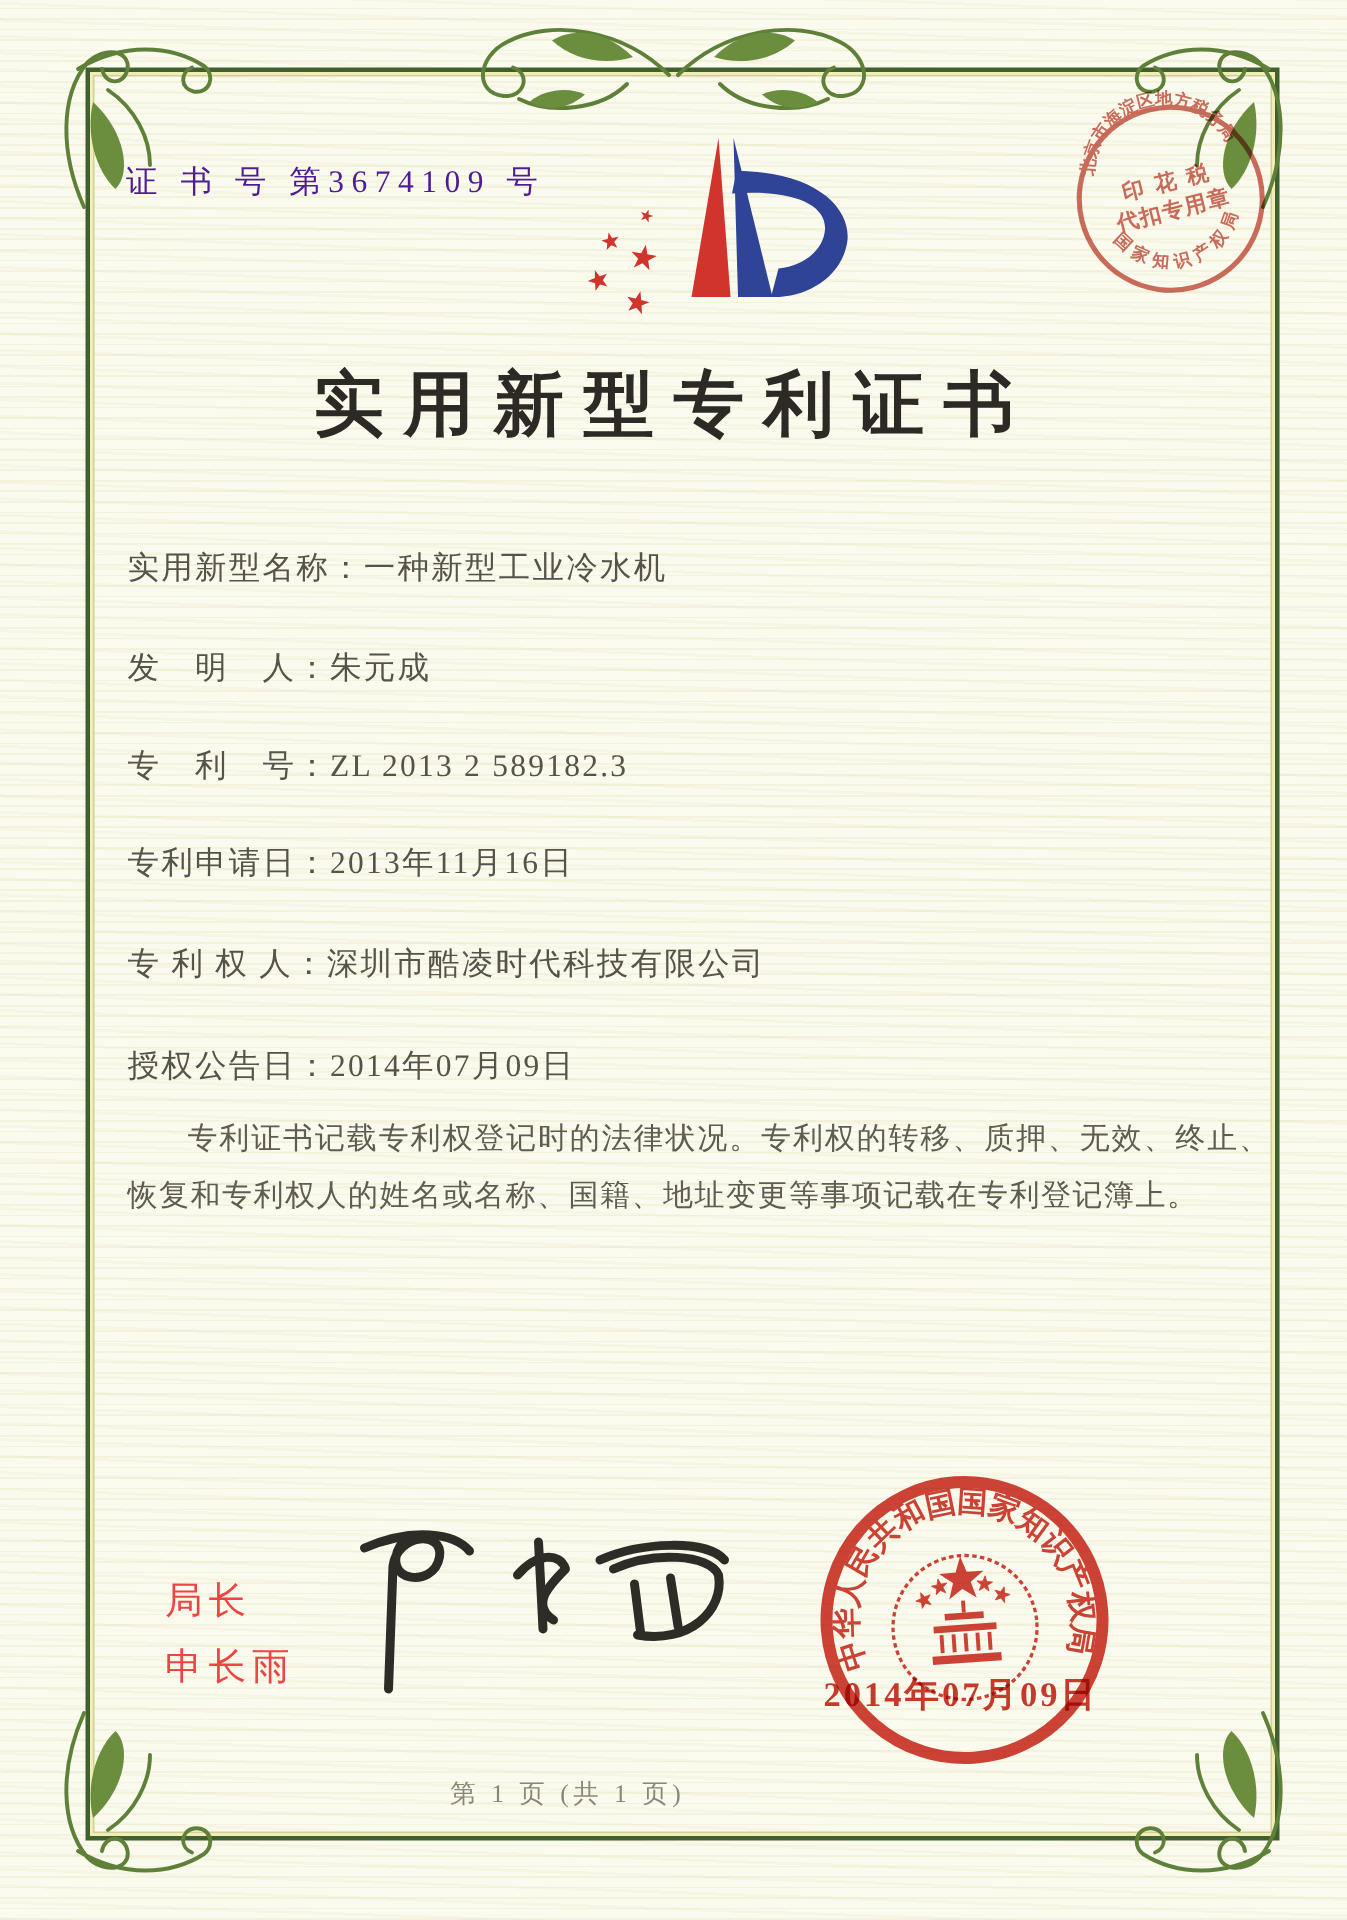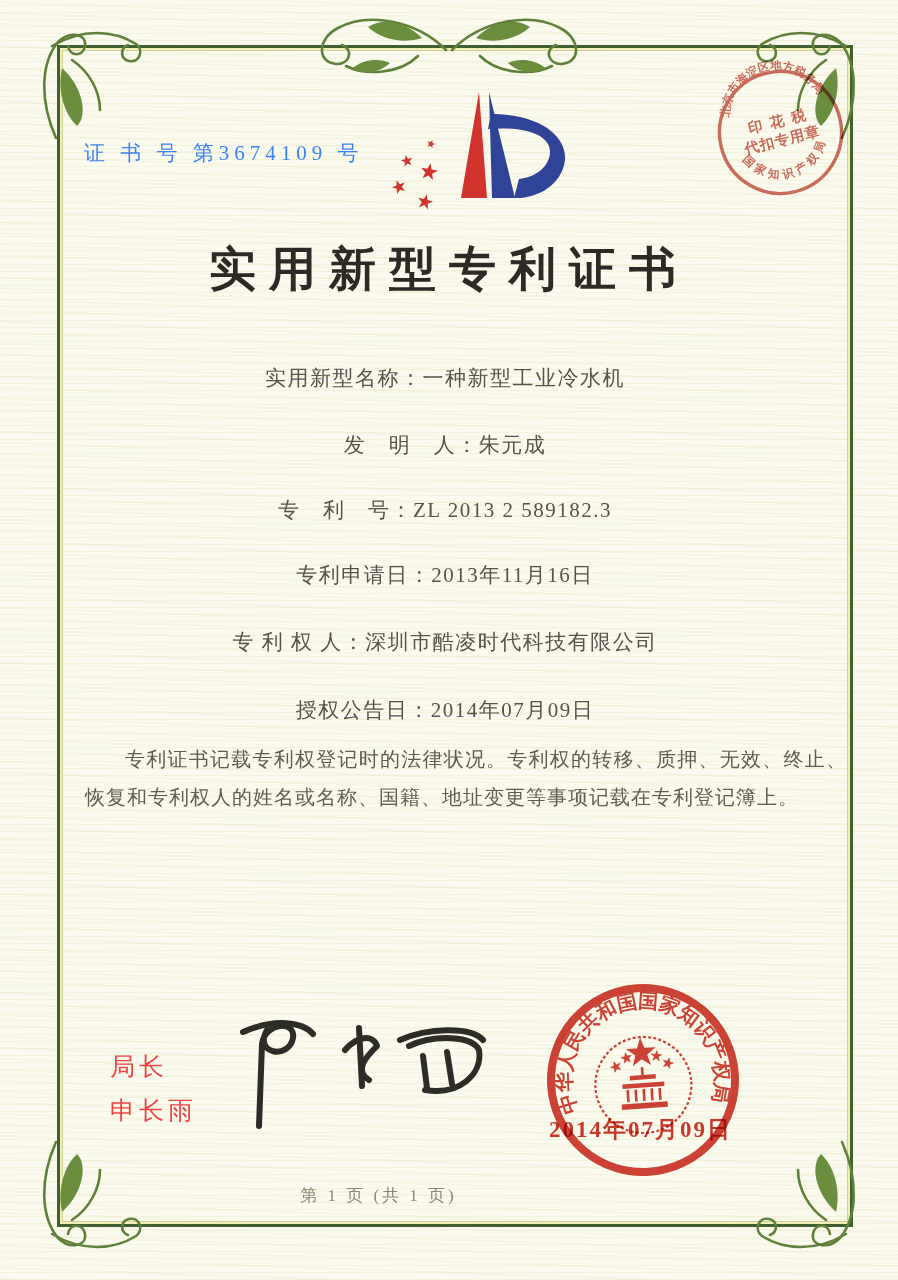--- a/index.html
+++ b/index.html
@@ -13,31 +13,30 @@
   }
   .abs{position:absolute;}
   
   .frame{
     left:57px; top:45px; width:790px; height:1176px;
     border:3px solid #41602f;
     box-shadow: inset 0 0 0 2px #f2edb4, inset 0 0 0 3px #cfd098;
   }
   .decor{left:0;top:0;width:898px;height:1280px;pointer-events:none;}
   .certno{
-    left:84px; top:107px; font-size:21px; letter-spacing:5px; color:#3b82f6;margin-top:32px;
+    left:84px; top:107px; font-size:21px; letter-spacing:5px; color:#4c1d95;
   }
   .logo{left:328px; top:86px; width:240px; height:145px;}
   .title{
     left:0; top:238px; width:898px; text-align:center;
     font-size:47px; font-weight:bold; letter-spacing:13px; color:#2d2a26;
   }
   .field{
     left:85px; width:720px; font-size:21px; color:#56534a; letter-spacing:1.5px;
     white-space:nowrap;
-    text-align:center;
   }
   .f0{top:364px;} .f1{top:431px;} .f2{top:496px;} .f3{top:561px;}
   .f4{top:628px;} .f5{top:696px;}
   .body-text{
     left:85px; top:740px; width:762px; font-size:20px; line-height:38px;
     color:#5f5c52; text-align:justify; letter-spacing:1px;
   }
   .body-text p{margin:0; text-indent:2em;}
   .signer{left:110px; font-size:25px; color:#ef4444; letter-spacing:4px;}
   .s-title{top:1050px;} .s-name{top:1094px;}

